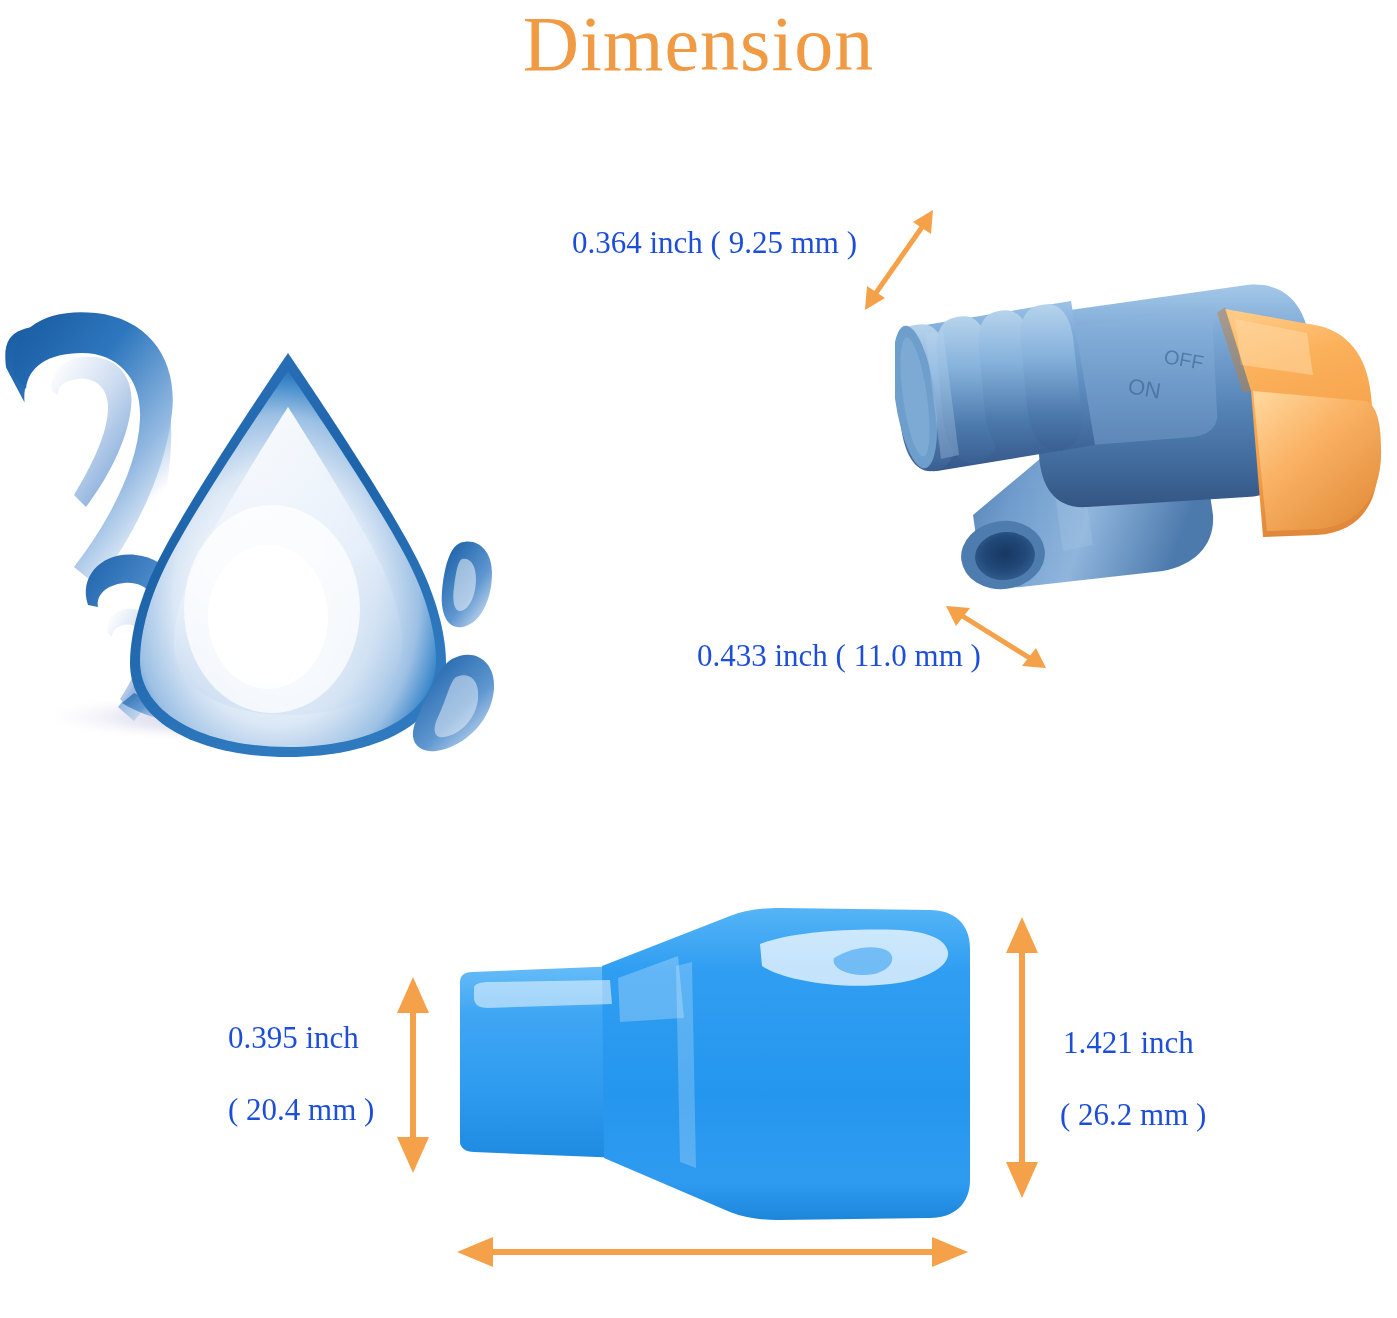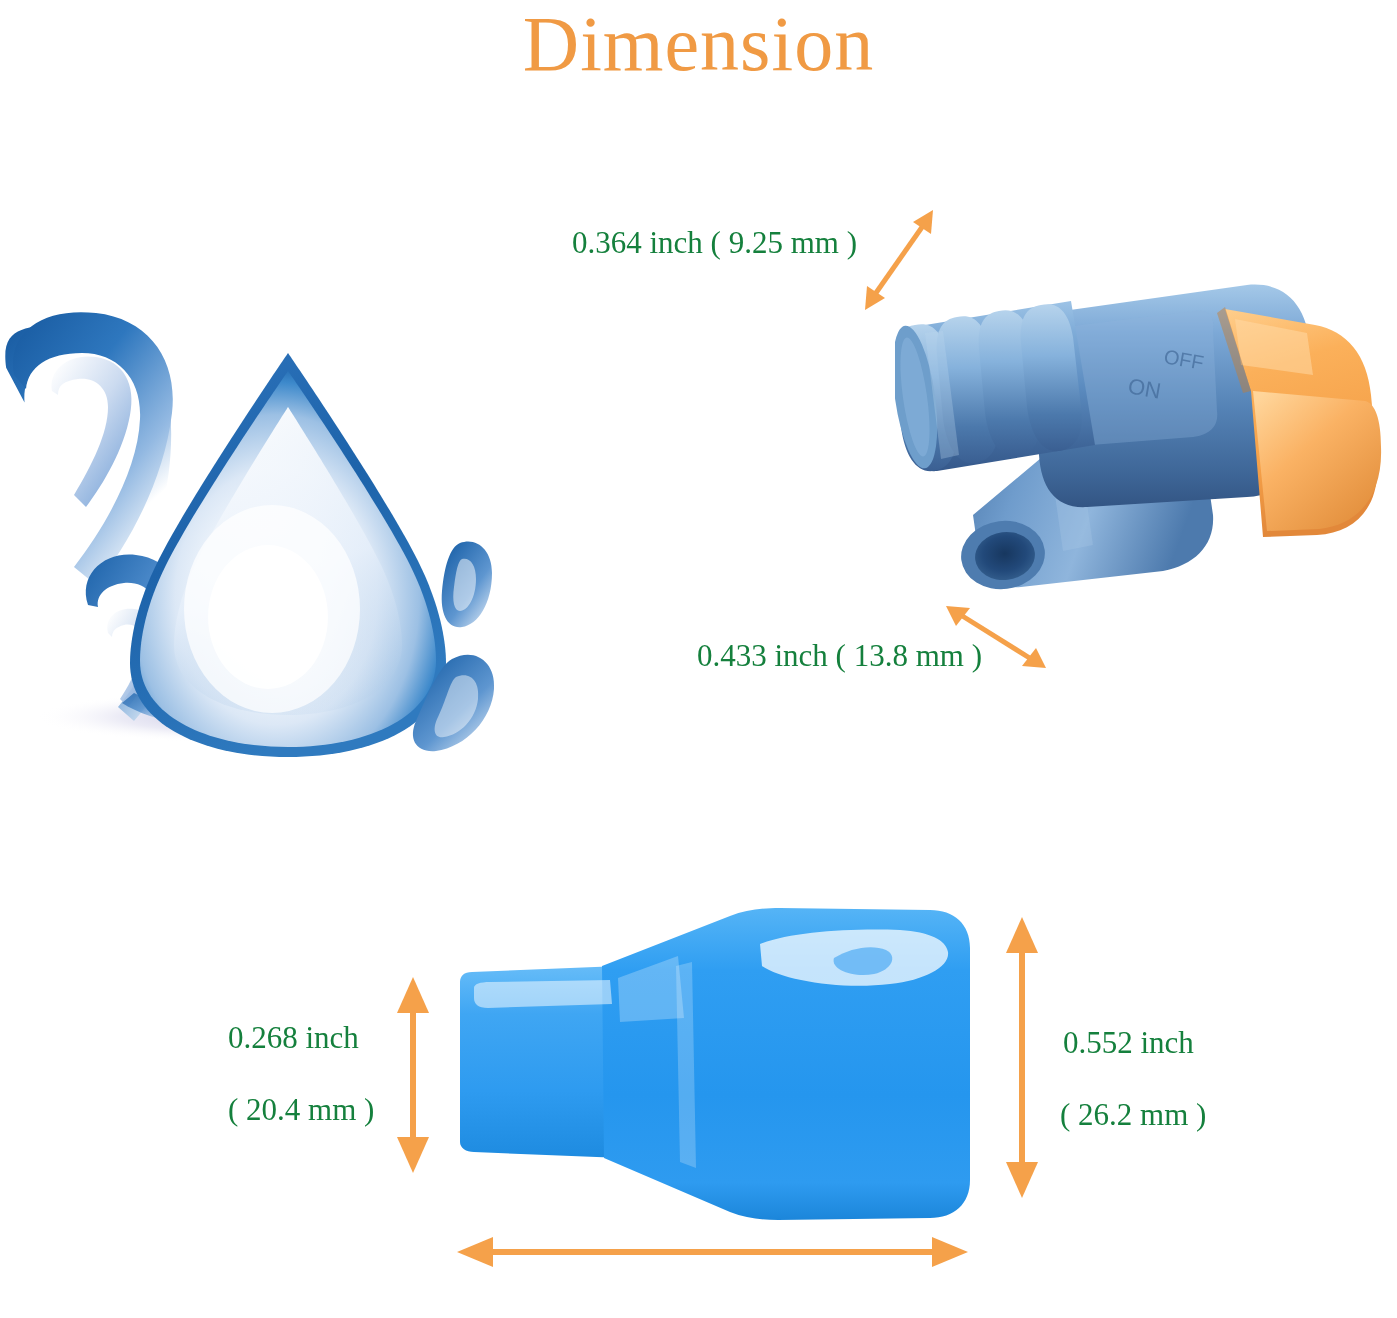--- a/index.html
+++ b/index.html
@@ -30,21 +30,21 @@
     letter-spacing: 1px;
     color: #F09A44;
     font-family: "Liberation Serif", "DejaVu Serif", serif;
     font-weight: 400;
     white-space: nowrap;
   }
 
   
   .dim-label {
     position: absolute;
-    color: #15803d;
+    color: #1d4ed8;
     font-family: "Liberation Serif", "DejaVu Serif", serif;
     font-size: 31px;
     line-height: 56px;
     white-space: nowrap;
   }
   .dim-label.stacked { line-height: 75px; }
 
   
   #droplet-art {
     position: absolute;
@@ -345,22 +345,22 @@
   </svg>
 
   <svg id="arrow-length" class="arrow-svg" width="515" height="40" viewBox="0 0 515 40">
     <line x1="20" y1="20" x2="495" y2="20" stroke="#F5A14A" stroke-width="6"></line>
     <polygon points="2,20 38,5 38,35" fill="#F5A14A"></polygon>
     <polygon points="513,20 477,5 477,35" fill="#F5A14A"></polygon>
   </svg>
 
   <div class="dim-label" style="left:572px; top:215px;">0.364 inch ( 9.25 mm )</div>
 
-  <div class="dim-label" style="left:697px; top:628px;">0.433 inch ( 13.8 mm )</div>
-
-  <div class="dim-label stacked" style="left:228px; top:1000px;">0.268 inch</div>
+  <div class="dim-label" style="left:697px; top:628px;">0.433 inch ( 11.0 mm )</div>
+
+  <div class="dim-label stacked" style="left:228px; top:1000px;">0.395 inch</div>
   <div class="dim-label stacked" style="left:228px; top:1072px;">( 20.4 mm )</div>
 
-  <div class="dim-label stacked" style="left:1063px; top:1005px;">0.552 inch</div>
+  <div class="dim-label stacked" style="left:1063px; top:1005px;">1.421 inch</div>
   <div class="dim-label stacked" style="left:1060px; top:1077px;">( 26.2 mm )</div>
 
 
 </div>
 
 </body></html>

